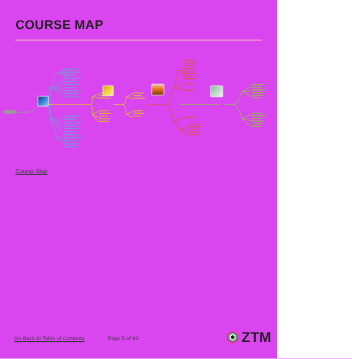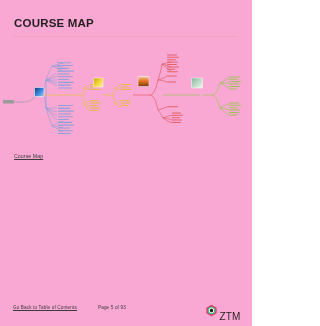--- a/index.html
+++ b/index.html
@@ -1,21 +1,21 @@
 <!DOCTYPE html>
 <html><head>
 <meta charset="utf-8">
 <style>
   html,body{margin:0;padding:0;}
   body{
     width:252px;height:326px;background:#ffffff;
     font-family:"Liberation Sans", sans-serif;
     position:relative;overflow:hidden;
   }
-  .page{position:absolute;inset:0;background:#f9a8d4;}
+  .page{position:absolute;inset:0;background:#d946ef;}
 
   
   .title{
     position:absolute;left:14px;top:17px;
     font-size:11.5px;font-weight:bold;letter-spacing:0.2px;
     color:#231f20;
   }
   .title-rule{
     position:absolute;left:14px;top:35.5px;width:224px;height:1.6px;
     background:#f2a0c0;
@@ -38,21 +38,21 @@
     position:absolute;left:13px;top:5px;
     font-size:4.6px;color:#3b3b3b;text-decoration:underline;
     letter-spacing:0.15px;
   }
   .footer-page{
     position:absolute;left:98px;top:5px;
     font-size:4.6px;color:#3b3b3b;letter-spacing:0.15px;
   }
   .logo{position:absolute;left:205px;top:-1px;display:flex;align-items:center;gap:1.5px;}
   .logo-mark{width:13px;height:13px;}
-  .logo-text{font-size:10px;font-weight:normal;color:#231f20;letter-spacing:0.2px;margin-top:12px;}
+  .logo-text{font-size:13px;font-weight:bold;color:#231f20;letter-spacing:0.2px;}
 </style>
 </head>
 <body>
 
 <div class="page">
 
   <div class="title">COURSE MAP</div>
   <div class="title-rule"></div>
 
   <div class="mindmap">

